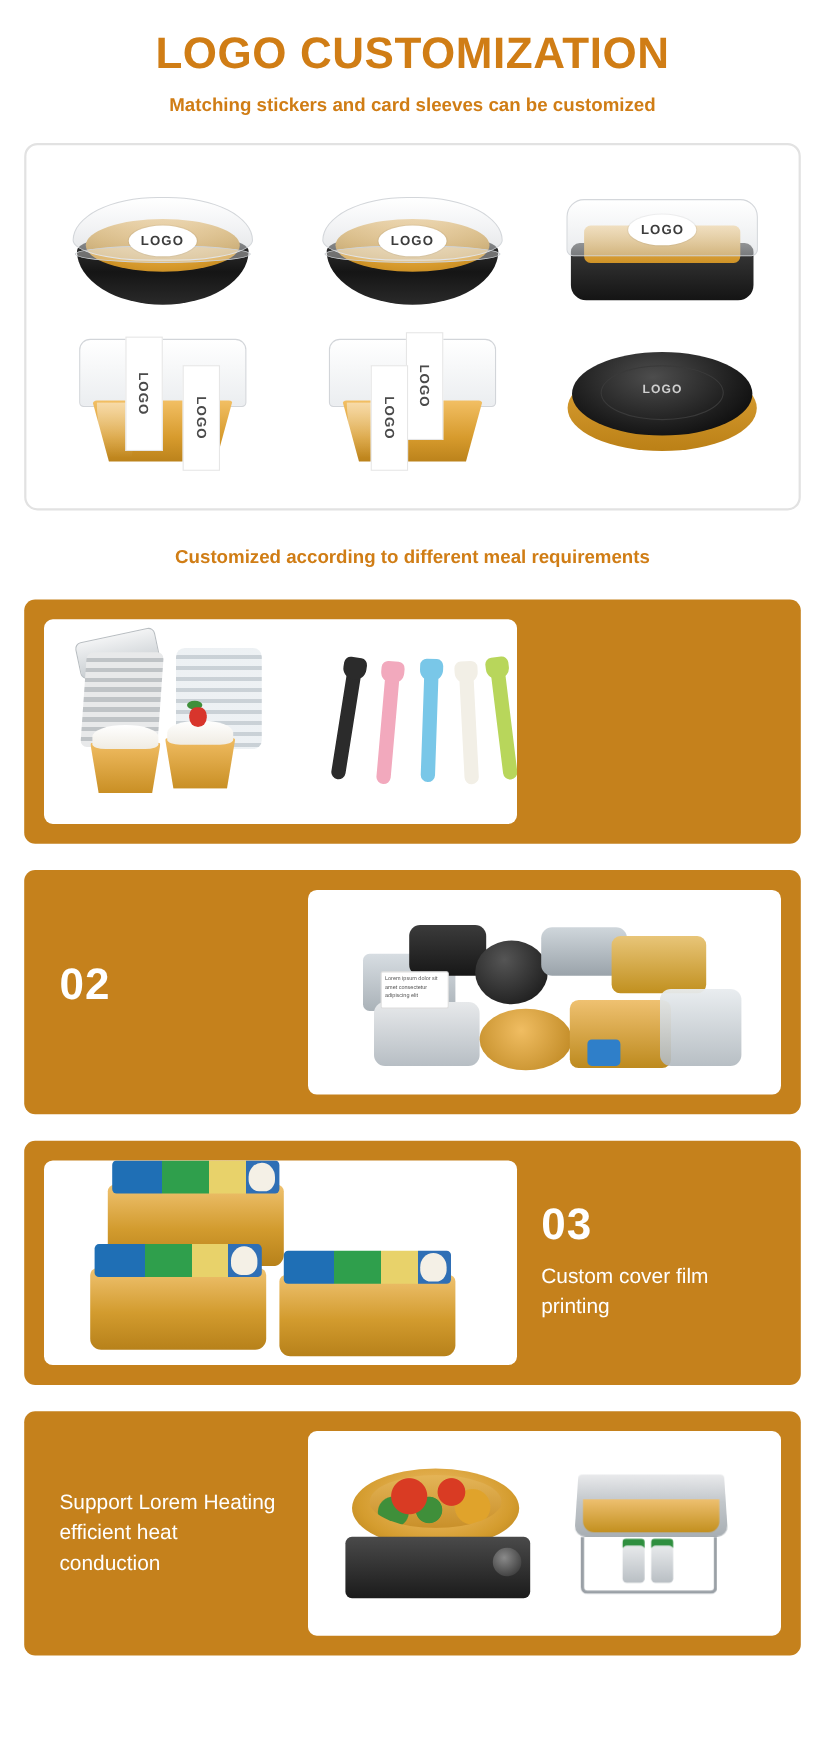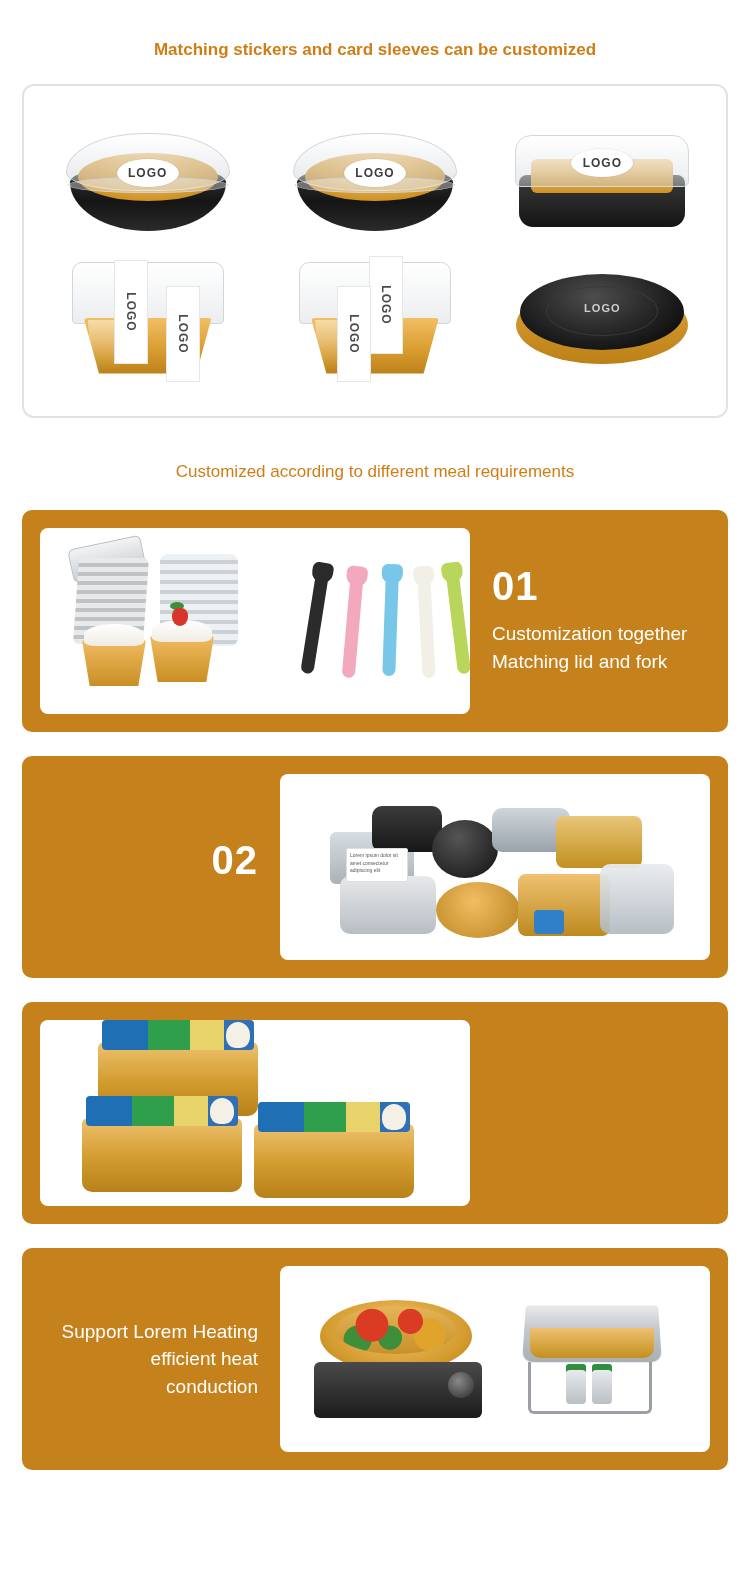--- a/index.html
+++ b/index.html
@@ -140,24 +140,24 @@
     position: absolute; left: 34px; top: 20px; width: 112px; height: 50px;
     border: 1px solid #3a3a3a; border-radius: 50%;
   }
   .blacklid .lidlogo {
     position: absolute; left: 50%; top: 36px; transform: translateX(-50%);
     font-size: 11px; font-weight: bold; color: #cfcfcf; letter-spacing: 1px;
   }
 
   
   .tagline {
-    margin-top: 44px;
+    margin-top: 33px;
     text-align: center;
     font-size: 17px;
-    font-weight: normal;
+    font-weight: bold;
     color: #d07d15;
   }
 
   
   .features { margin-top: 28px; padding: 0 22px; }
   .feature {
     background: #c5811c;
     border-radius: 10px;
     margin-bottom: 24px;
     display: flex;
@@ -172,21 +172,21 @@
     flex: 0 0 430px;
     height: 186px;
     position: relative;
     overflow: hidden;
   }
   .feature .txt {
     flex: 1;
     padding: 0 14px 0 22px;
     color: #fff;
   }
-  .feature.reverse .txt { padding: 0 22px 0 14px; text-align: right; }
+  .feature.reverse .txt { padding: 0 22px 0 14px; }
   .feature .num {
     font-size: 40px;
     font-weight: bold;
     line-height: 1;
     margin-bottom: 14px;
     letter-spacing: 1px;
   }
   .feature .desc {
     font-size: 19px;
     line-height: 1.45;
@@ -336,20 +336,21 @@
   .ill4 .canA { left: 286px; top: 104px; }
   .ill4 .canB { left: 312px; top: 104px; }
   .ill4 .cap { position: absolute; width: 20px; height: 8px; background: #2f8f3f; border-radius: 3px 3px 0 0; }
   .ill4 .capA { left: 286px; top: 98px; }
   .ill4 .capB { left: 312px; top: 98px; }
 </style>
 </head>
 <body>
 
 <div class="header">
+  <div class="main-title">LOGO CUSTOMIZATION</div>
   <div class="sub-title">Matching stickers and card sleeves can be customized</div>
 </div>
 
 <div class="gallery">
 
   <div class="gallery-row">
 
     <div class="cell">
       <div class="bowl-wrap">
         <div class="bowl">
@@ -449,24 +450,20 @@
       <div class="cream creamA"></div>
       <div class="cream creamB"></div>
       <div class="leaf"></div>
       <div class="berry berryA"></div>
       <div class="fork f1"></div>
       <div class="fork f2"></div>
       <div class="fork f3"></div>
       <div class="fork f4"></div>
       <div class="fork f5"></div>
     </div>
-    <div class="txt">
-      <div class="num">01</div>
-      <div class="desc">Customization together Matching lid and fork</div>
-    </div>
   </div>
 
   <div class="feature reverse">
     <div class="photo ill2">
       <div class="bg">
         <div class="pack p1"></div>
         <div class="pack p2"></div>
         <div class="pack p3"></div>
         <div class="pack p4"></div>
         <div class="pack p5"></div>
@@ -491,20 +488,24 @@
       </div>
       <div class="tray3 t2">
         <div class="film"></div>
         <div class="mascot"></div>
       </div>
       <div class="tray3 t3">
         <div class="film"></div>
         <div class="mascot"></div>
       </div>
     </div>
+    <div class="txt">
+      <div class="num">03</div>
+      <div class="desc">Custom cover film printing</div>
+    </div>
   </div>
 
   <div class="feature reverse">
     <div class="photo ill4">
       <div class="pan"></div>
       <div class="food"></div>
       <div class="stove"></div>
       <div class="knob"></div>
       <div class="chafe"></div>
       <div class="chafe-gold"></div>

